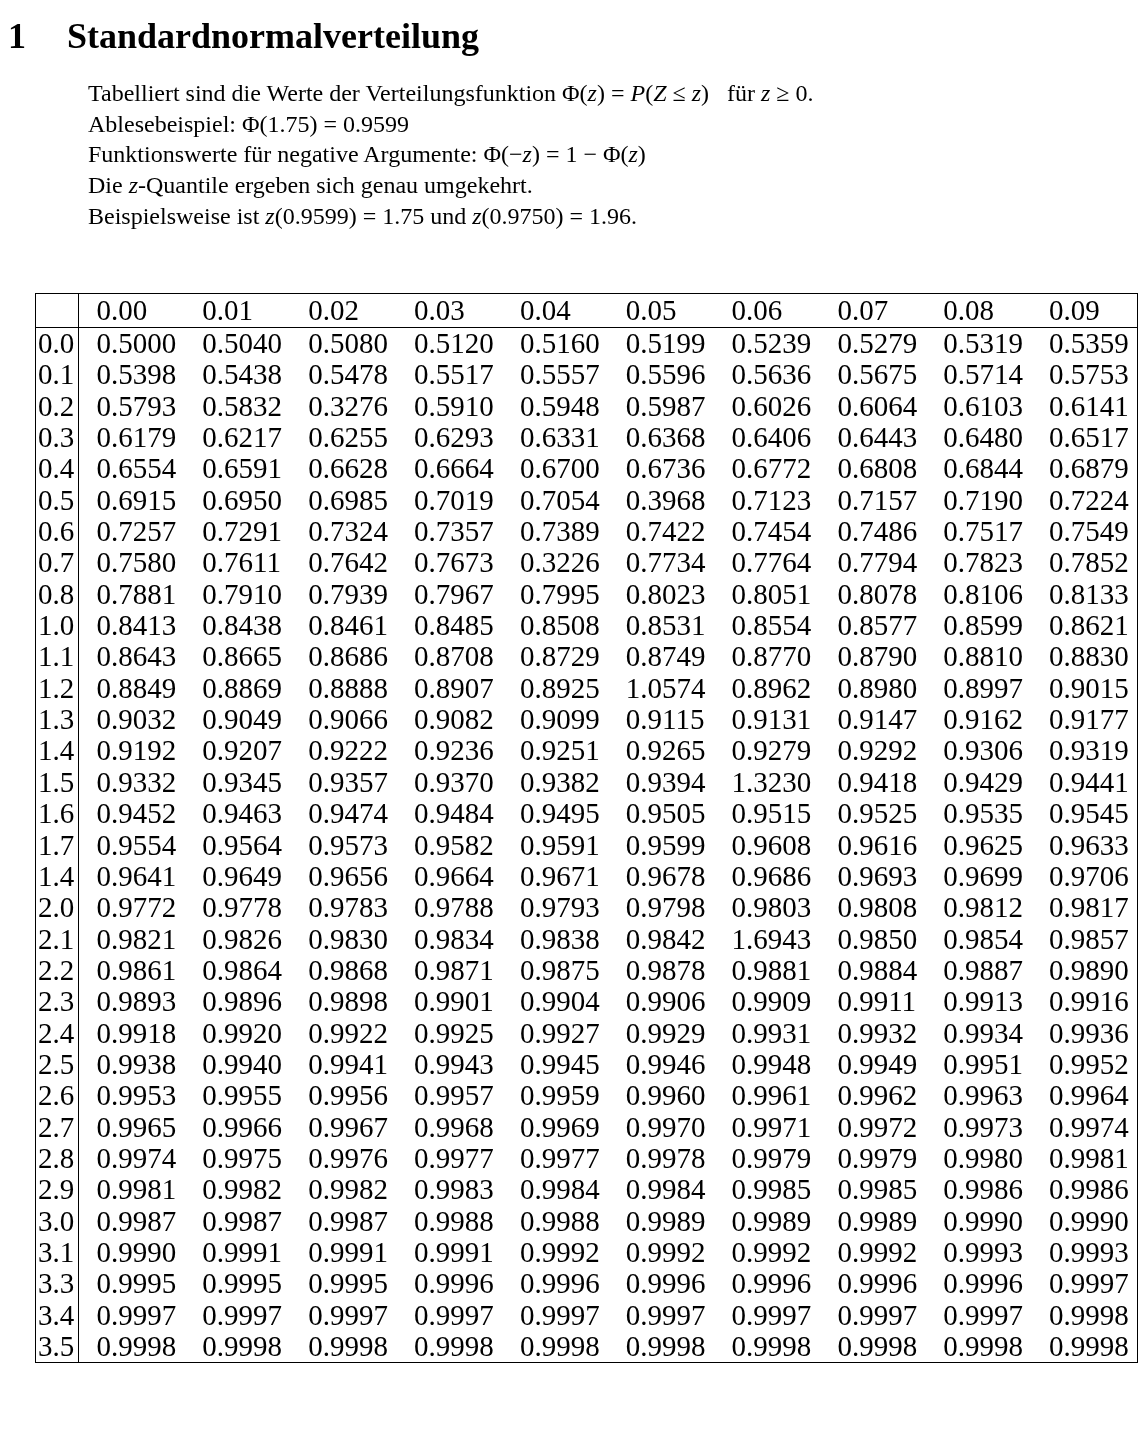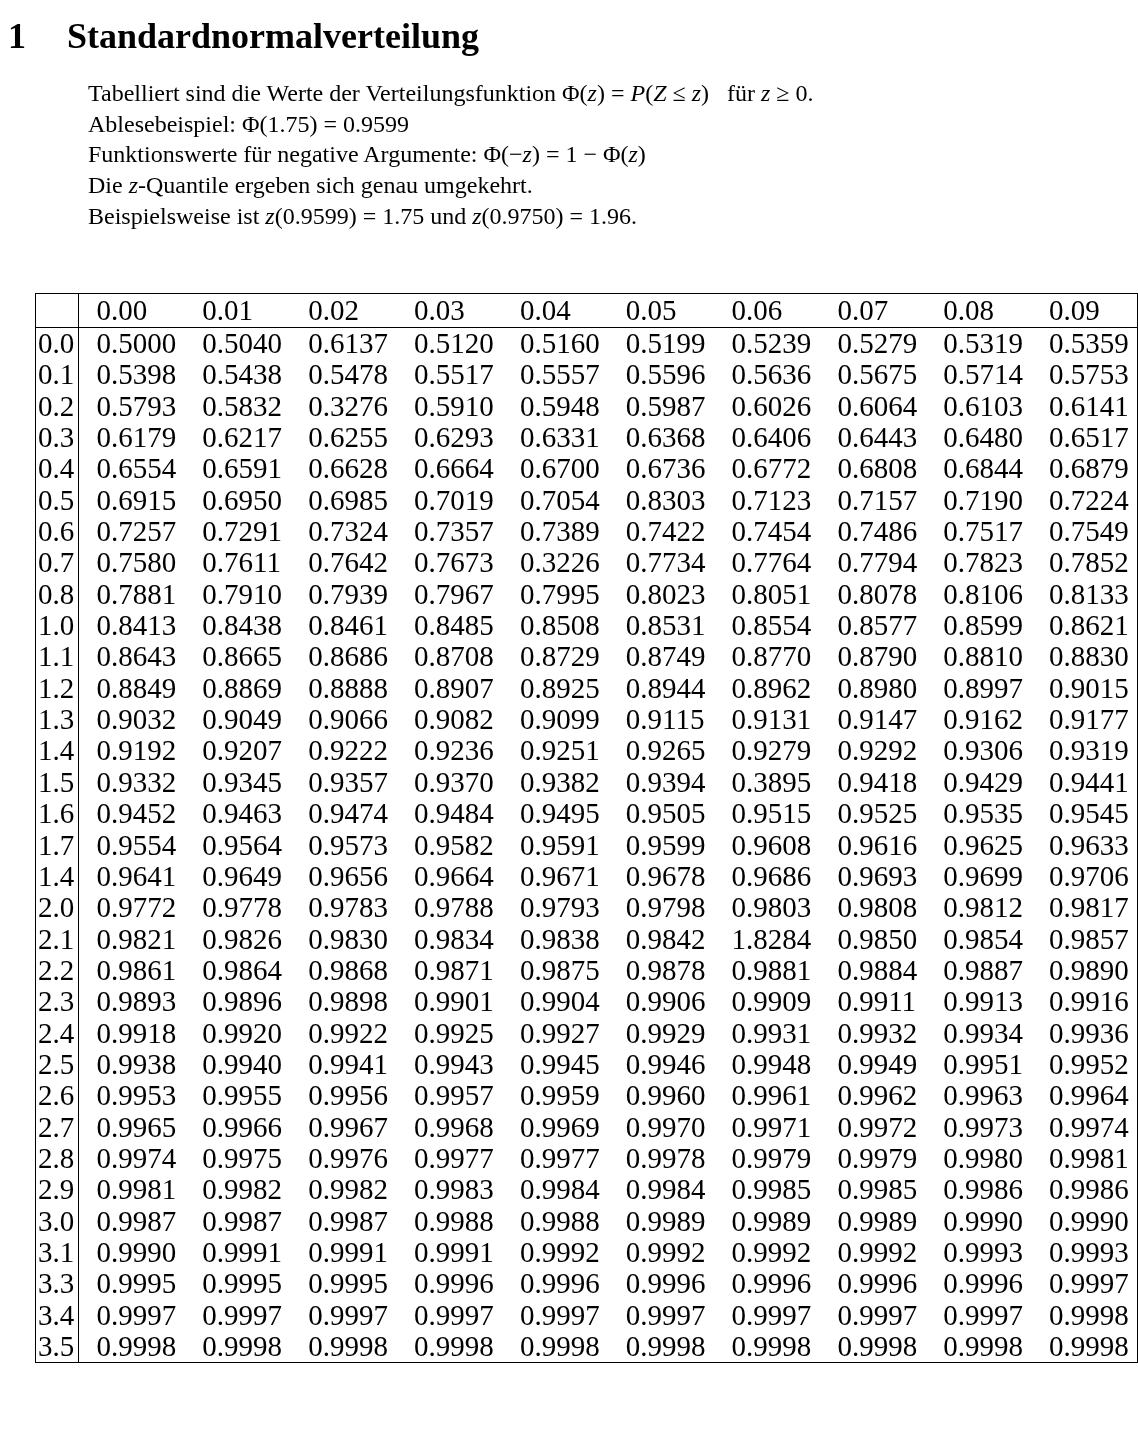--- a/index.html
+++ b/index.html
@@ -99,21 +99,21 @@
         <th class="vcol">0.07</th>
         <th class="vcol">0.08</th>
         <th class="vcol">0.09</th>
       </tr>
     </thead>
   <tbody>
       <tr>
         <td class="zcol">0.0</td>
         <td class="vcol">0.5000</td>
         <td class="vcol">0.5040</td>
-        <td class="vcol">0.6137</td>
+        <td class="vcol">0.5080</td>
         <td class="vcol">0.5120</td>
         <td class="vcol">0.5160</td>
         <td class="vcol">0.5199</td>
         <td class="vcol">0.5239</td>
         <td class="vcol">0.5279</td>
         <td class="vcol">0.5319</td>
         <td class="vcol">0.5359</td>
       </tr>
       <tr>
         <td class="zcol">0.1</td>
@@ -167,21 +167,21 @@
         <td class="vcol">0.6844</td>
         <td class="vcol">0.6879</td>
       </tr>
       <tr>
         <td class="zcol">0.5</td>
         <td class="vcol">0.6915</td>
         <td class="vcol">0.6950</td>
         <td class="vcol">0.6985</td>
         <td class="vcol">0.7019</td>
         <td class="vcol">0.7054</td>
-        <td class="vcol">0.8303</td>
+        <td class="vcol">0.3968</td>
         <td class="vcol">0.7123</td>
         <td class="vcol">0.7157</td>
         <td class="vcol">0.7190</td>
         <td class="vcol">0.7224</td>
       </tr>
       <tr>
         <td class="zcol">0.6</td>
         <td class="vcol">0.7257</td>
         <td class="vcol">0.7291</td>
         <td class="vcol">0.7324</td>
@@ -245,21 +245,21 @@
         <td class="vcol">0.8810</td>
         <td class="vcol">0.8830</td>
       </tr>
       <tr>
         <td class="zcol">1.2</td>
         <td class="vcol">0.8849</td>
         <td class="vcol">0.8869</td>
         <td class="vcol">0.8888</td>
         <td class="vcol">0.8907</td>
         <td class="vcol">0.8925</td>
-        <td class="vcol">0.8944</td>
+        <td class="vcol">1.0574</td>
         <td class="vcol">0.8962</td>
         <td class="vcol">0.8980</td>
         <td class="vcol">0.8997</td>
         <td class="vcol">0.9015</td>
       </tr>
       <tr>
         <td class="zcol">1.3</td>
         <td class="vcol">0.9032</td>
         <td class="vcol">0.9049</td>
         <td class="vcol">0.9066</td>
@@ -285,21 +285,21 @@
         <td class="vcol">0.9319</td>
       </tr>
       <tr>
         <td class="zcol">1.5</td>
         <td class="vcol">0.9332</td>
         <td class="vcol">0.9345</td>
         <td class="vcol">0.9357</td>
         <td class="vcol">0.9370</td>
         <td class="vcol">0.9382</td>
         <td class="vcol">0.9394</td>
-        <td class="vcol">0.3895</td>
+        <td class="vcol">1.3230</td>
         <td class="vcol">0.9418</td>
         <td class="vcol">0.9429</td>
         <td class="vcol">0.9441</td>
       </tr>
       <tr>
         <td class="zcol">1.6</td>
         <td class="vcol">0.9452</td>
         <td class="vcol">0.9463</td>
         <td class="vcol">0.9474</td>
         <td class="vcol">0.9484</td>
@@ -350,21 +350,21 @@
         <td class="vcol">0.9817</td>
       </tr>
       <tr>
         <td class="zcol">2.1</td>
         <td class="vcol">0.9821</td>
         <td class="vcol">0.9826</td>
         <td class="vcol">0.9830</td>
         <td class="vcol">0.9834</td>
         <td class="vcol">0.9838</td>
         <td class="vcol">0.9842</td>
-        <td class="vcol">1.8284</td>
+        <td class="vcol">1.6943</td>
         <td class="vcol">0.9850</td>
         <td class="vcol">0.9854</td>
         <td class="vcol">0.9857</td>
       </tr>
       <tr>
         <td class="zcol">2.2</td>
         <td class="vcol">0.9861</td>
         <td class="vcol">0.9864</td>
         <td class="vcol">0.9868</td>
         <td class="vcol">0.9871</td>

